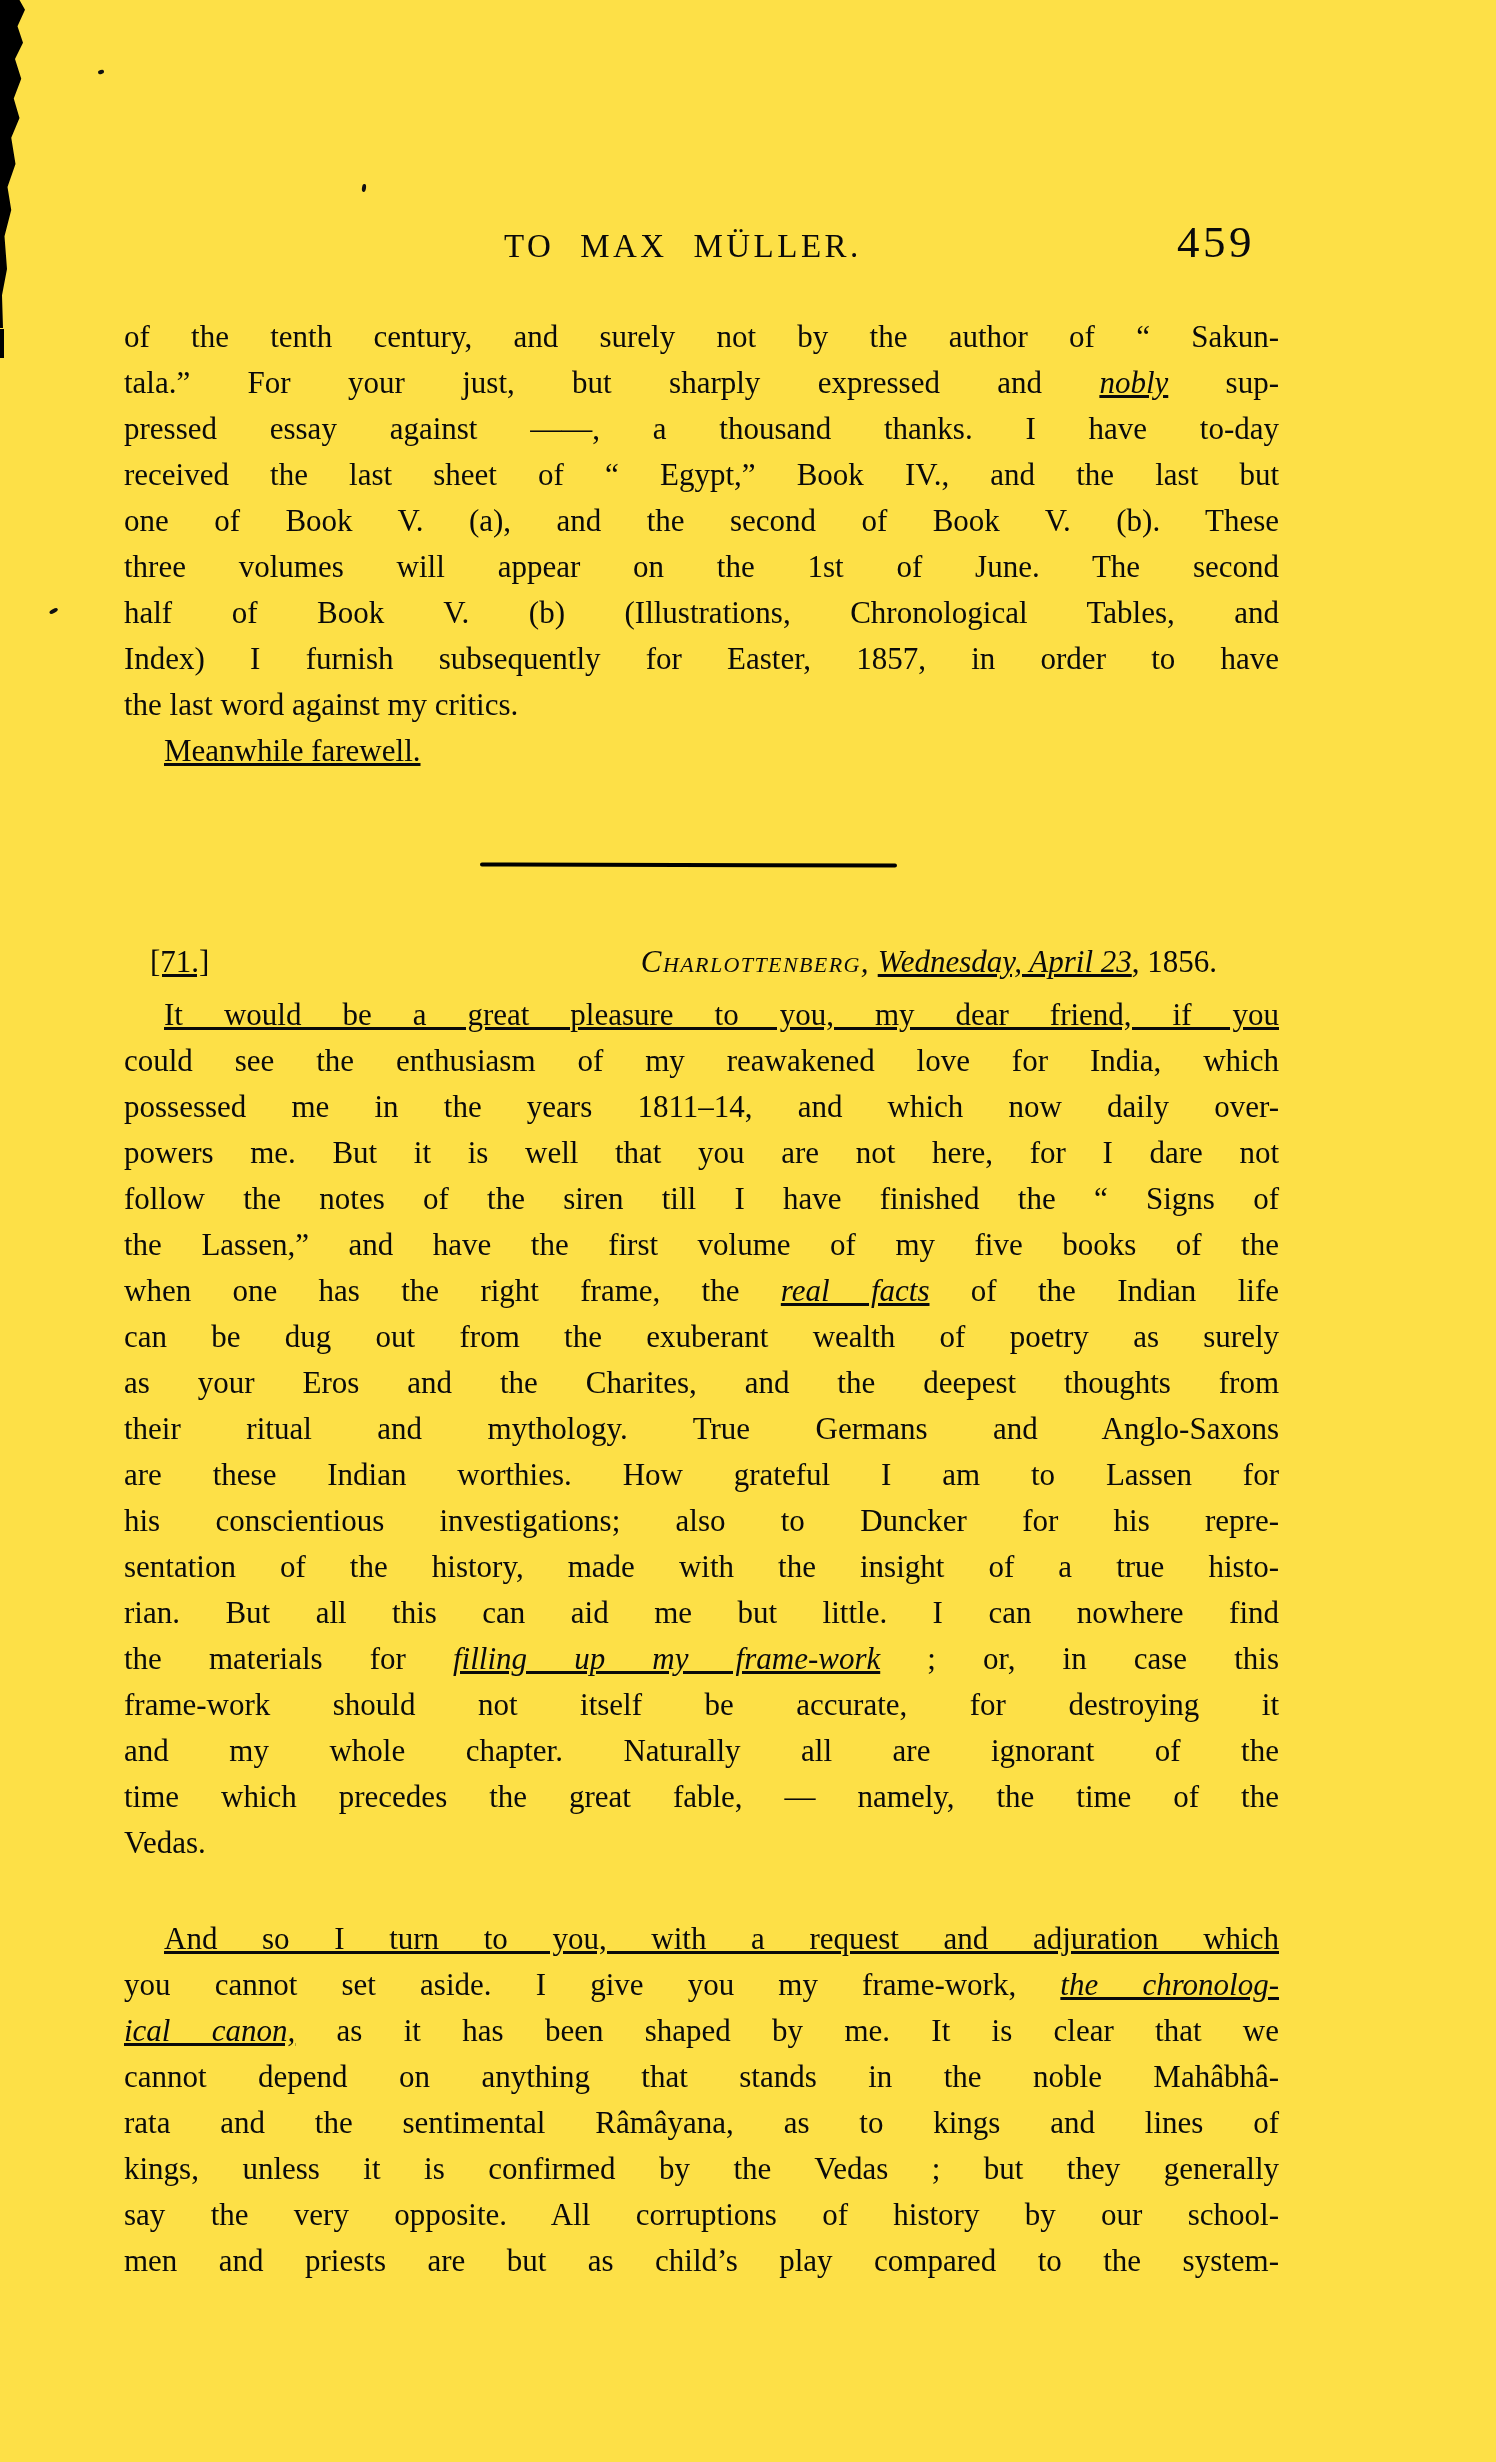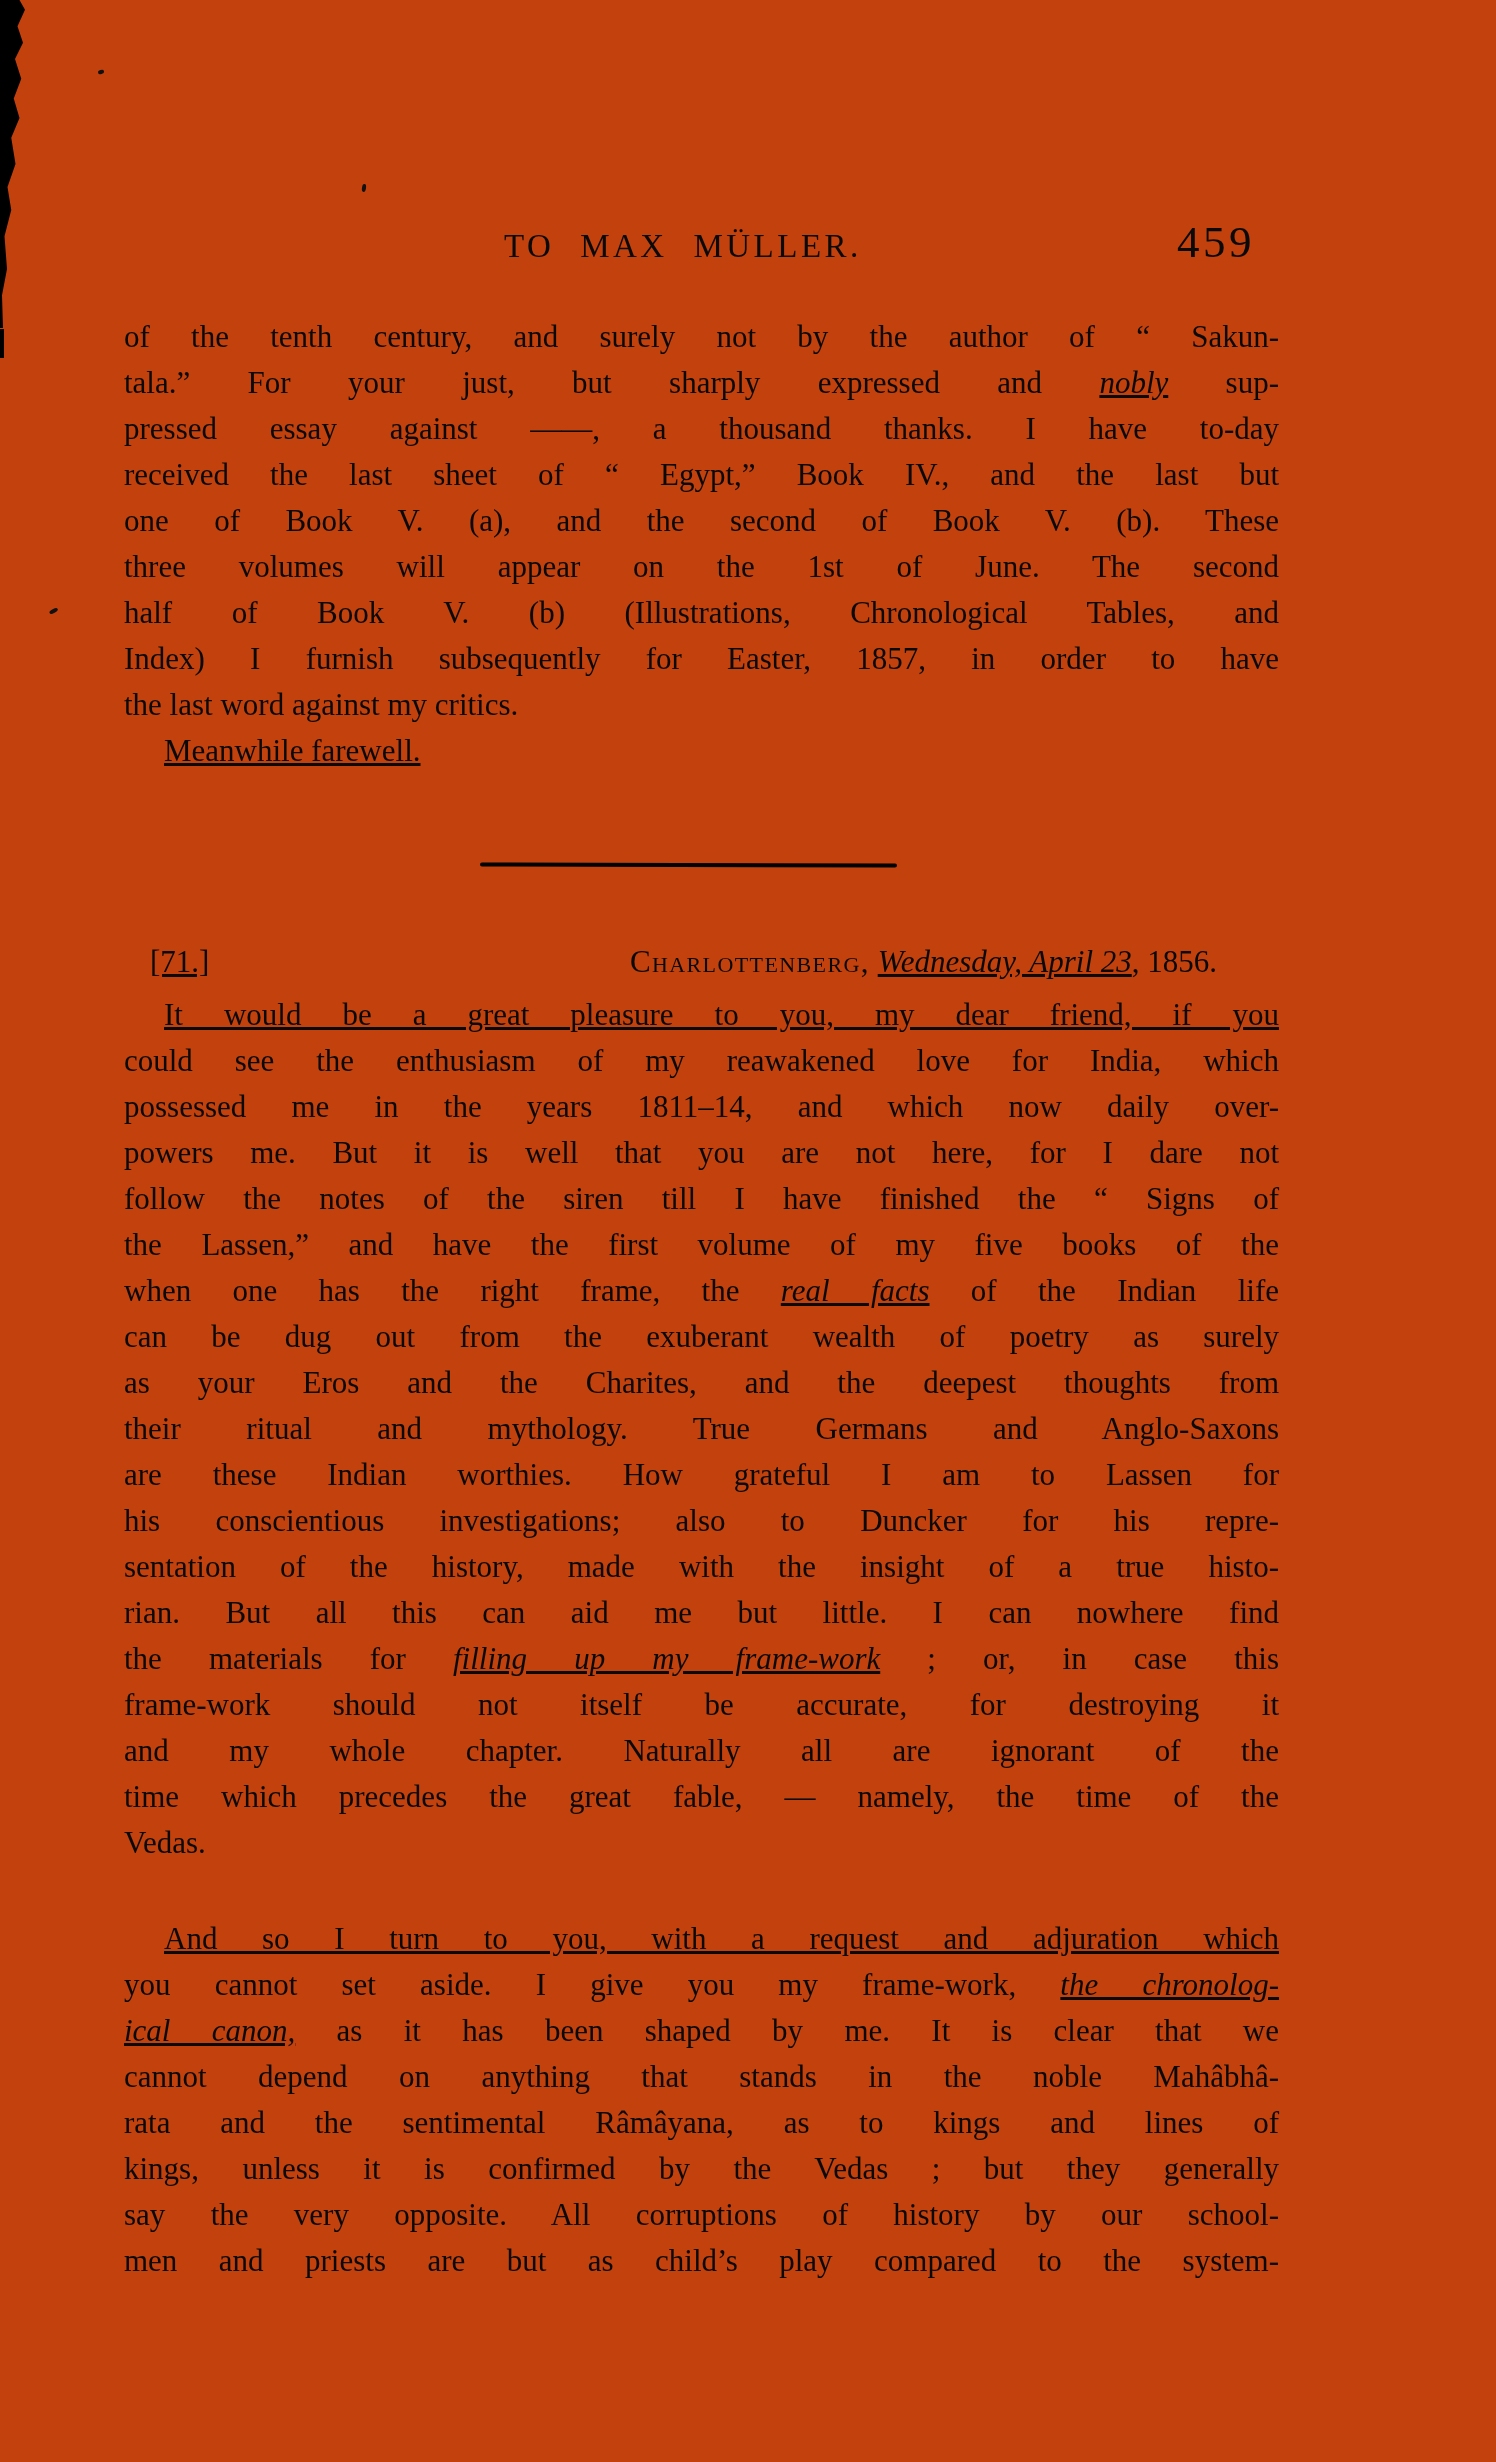--- a/index.html
+++ b/index.html
@@ -1,21 +1,21 @@
 <!DOCTYPE html>
 <html style="font-size:11px"><head>
 <meta charset="utf-8">
 <style>
   * { margin: 0; padding: 0; box-sizing: border-box; }
   html, body { background: #ffffff; }
   .page {
     position: relative;
     width: 1496px;
     height: 2462px;
-    background: #c2410c;
+    background: #fde047;
     overflow: hidden;
     font-family: "Liberation Serif", "DejaVu Serif", serif;
     color: #0a0a0a;
   }
 
   
   .header-title {
     position: absolute;
     top: 230px; left: 504px;
     font-size: 33px;
@@ -66,21 +66,21 @@
   
   .letter-heading {
     position: absolute;
     left: 112px; top: 939px;
     width: 1155px; height: 46px;
     line-height: 46px;
     font-size: 31px;
   }
   .letter-number { position: absolute; left: 38px; top: 0; text-decoration: underline; }
   .letter-dateline { position: absolute; right: 50px; top: 0; white-space: nowrap; }
-  .sc { font-variant: small-caps; letter-spacing: 1.4px; font-size: 31px; }
+  .sc { font-variant: small-caps; letter-spacing: 1.4px; font-size: 31px; font-style: italic; }
 
   
   .edge-artifact {
     position: absolute;
     left: 0; top: 0;
     width: 25px; height: 328px;
     background: #000;
     clip-path: polygon(0% 0%, 78% 0%, 100% 3%, 70% 8%, 92% 13%, 60% 18%, 85% 24%,
                        55% 30%, 78% 36%, 45% 42%, 62% 50%, 30% 57%, 45% 64%,
                        18% 72%, 28% 82%, 8% 90%, 12% 100%, 0% 100%);

